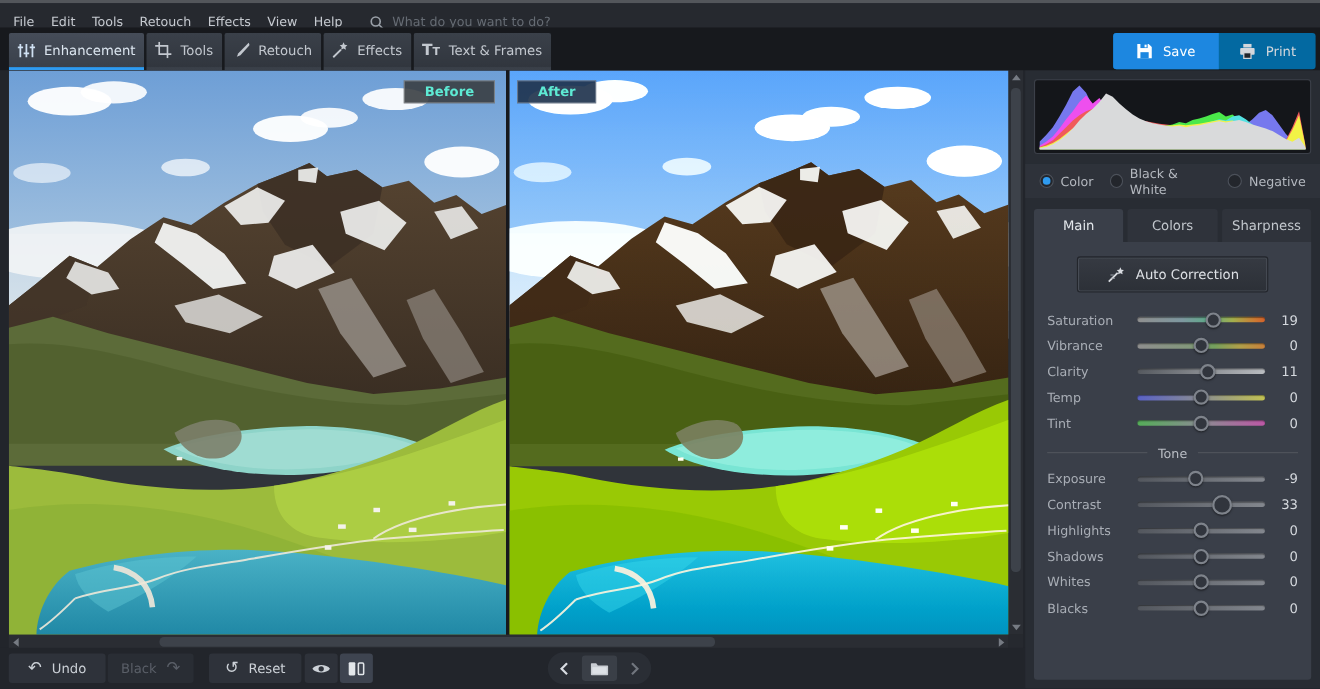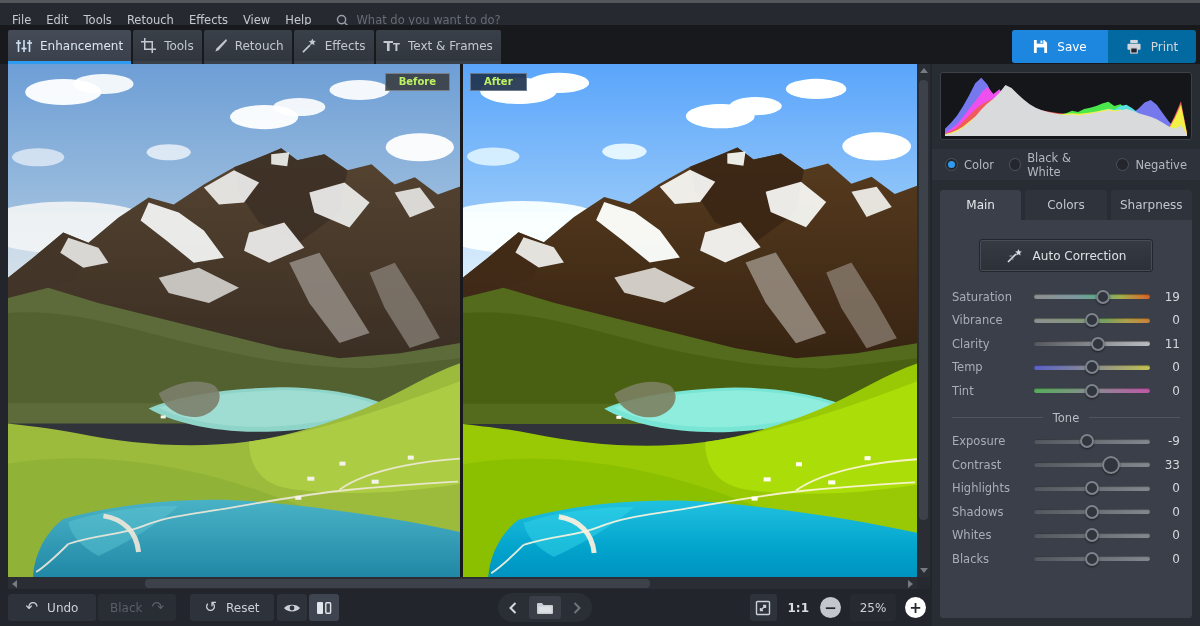--- a/index.html
+++ b/index.html
@@ -32,22 +32,22 @@
 
   
   .canvas { position:absolute; top:64px; left:0; width:932px; bottom:0; background:#22252b; }
   .viewport { position:absolute; left:8px; top:0; width:909px; height:513px; display:flex; }
   .photo-pane { position:relative; overflow:hidden; height:513px; background:#30343a; }
   .photo-pane.before { width:452px; }
   .pane-divider { width:3px; height:513px; background:#17191d; }
   .photo-pane.after { width:454px; }
   svg.photo { position:absolute; inset:0; width:100%; height:100%; display:block; }
   .photo-pane.after svg.photo { filter:saturate(1.38) contrast(1.12); }
-  .badge { position:absolute; top:9px; font-size:10px; font-weight:bold; color:#bef264;
-    padding:2px 13px 3px; border:1px solid rgba(255,255,255,.3); }
+  .badge { position:absolute; top:9px; font-size:12px; font-weight:bold; color:#5eead4;
+    padding:2px 18px 3px; border:1px solid rgba(255,255,255,.3); }
   .badge.before { right:10px; background:rgba(58,62,66,.9); }
   .badge.after { left:7px; background:rgba(33,52,78,.92); }
 
   
   .vscroll { position:absolute; left:917px; top:0; width:13px; height:513px; background:#2a2d33; }
   .vthumb { position:absolute; left:2px; width:9px; top:16px; height:440px; background:#3d424a; border-radius:4px; }
   .hscroll { position:absolute; left:8px; top:513px; width:909px; height:13px; background:#2a2d33; }
   .hthumb { position:absolute; top:2px; height:9px; left:137px; width:505px; background:#3d424a; border-radius:4px; }
   .sb-arrow { position:absolute; width:13px; height:13px; display:flex; align-items:center; justify-content:center; }
   .tri-up { width:0;height:0;border-left:4px solid transparent;border-right:4px solid transparent;border-bottom:5px solid #767b83; }
@@ -91,21 +91,21 @@
   .mode { display:flex; align-items:center; gap:6px; color:#b4b8bf; font-size:11.5px; cursor:pointer; }
   .radio { width:13px; height:13px; border-radius:50%; background:#23262c; border:1px solid #4c515a;
     display:flex; align-items:center; justify-content:center; }
   .radio .dot { width:7px; height:7px; border-radius:50%; background:#2f9bf0; display:none; }
   .mode.selected .radio .dot { display:block; }
   .ptabs { display:flex; gap:4px; margin:10px 8px 0; }
   .ptab { flex:1; height:30px; background:#2f333b; color:#c2c7cd; display:flex; align-items:center;
     justify-content:center; font-size:12px; border-radius:3px 3px 0 0; cursor:pointer; }
   .ptab.active { background:#3a3f49; color:#e4e8ec; }
   .pcontent { flex:1; margin:0 8px 8px; background:#3a3f49; border-radius:0 0 3px 3px;
-    padding:16px 12px 10px; }
+    padding:10px 12px 10px; }
   .auto-btn { margin:3px auto 13px; width:174px; height:33px;
     background:linear-gradient(#363a42,#2c3037); border:1px solid #23262c; border-radius:3px;
     box-shadow:inset 0 0 0 1px #474c55; display:flex; align-items:center; justify-content:center;
     gap:9px; color:#dde0e5; font-size:12px; cursor:pointer; }
   .srow { display:flex; align-items:center; height:23.5px; }
   .srow .slabel { flex:1; color:#a9aeb6; font-size:11.5px; }
   .track { position:relative; width:116px; height:5px; border-radius:2.5px; cursor:pointer;
     box-shadow:inset 0 1px 1px rgba(0,0,0,.4); }
   .thumb { position:absolute; top:50%; transform:translate(-50%,-50%); width:14px; height:14px;
     border-radius:50%; background:#31353d; border:2px solid #7e838b;
@@ -366,32 +366,20 @@
             <rect x="1.5" y="4.5" width="13" height="6" fill="#dde1e6"></rect>
           </svg>
         </div>
         <div class="nav-cell">
           <svg width="8" height="12" viewBox="0 0 8 12">
             <path d="M1.5 1 L6.5 6 L1.5 11" stroke="#70757d" stroke-width="2" fill="none"></path>
           </svg>
         </div>
       </div>
 
-      <div class="zoomcluster">
-        <div class="fitbtn">
-          <svg width="16" height="16" viewBox="0 0 16 16" fill="none" stroke="#ccd1d7" stroke-width="1.4">
-            <rect x="1.5" y="1.5" width="13" height="13" rx="1"></rect>
-            <path d="M5.5 10.5 L10.5 5.5 M8 5.5 h2.5 v2.5 M8 10.5 h-2.5 v-2.5"></path>
-          </svg>
-        </div>
-        <div class="ratio">1:1</div>
-        <div class="zcircle minus">−</div>
-        <div class="zpct">25%</div>
-        <div class="zcircle plus">+</div>
-      </div>
     </div>
   </div>
 
   <div class="sidepanel">
     <div class="hist-card">
       <svg id="histogram-svg" preserveAspectRatio="none" viewBox="0 0 100 60">
           <polygon points="0,60 0.00,52.80 2.50,46.80 5.00,39.60 7.50,30.00 10.00,19.20 12.50,7.20 15.00,1.80 17.50,8.40 20.00,20.40 22.50,28.80 25.00,33.60 27.50,36.00 30.00,38.40 32.50,40.20 35.00,41.40 37.50,42.00 40.00,42.60 42.50,43.20 45.00,42.60 47.50,43.20 50.00,43.80 52.50,43.20 55.00,43.80 57.50,43.20 60.00,42.60 62.50,43.20 65.00,42.60 67.50,42.00 70.00,42.60 72.50,41.40 75.00,40.20 77.50,37.20 80.00,32.40 82.50,26.40 85.00,24.00 87.50,28.80 90.00,37.20 92.50,45.60 95.00,52.20 97.50,55.80 100.00,58.80 100,60" fill="#7678ee"></polygon>
           <polygon points="0,60 0.00,56.40 2.50,52.80 5.00,48.00 7.50,40.80 10.00,32.40 12.50,25.20 15.00,16.80 17.50,10.80 20.00,18.00 22.50,13.20 25.00,21.60 27.50,27.60 30.00,32.40 32.50,36.00 35.00,38.40 37.50,40.20 40.00,42.00 42.50,43.20 45.00,43.80 47.50,44.40 50.00,45.00 52.50,45.00 55.00,45.60 57.50,45.00 60.00,44.40 62.50,45.00 65.00,44.40 67.50,43.80 70.00,44.40 72.50,43.80 75.00,43.20 77.50,43.80 80.00,44.40 82.50,45.60 85.00,46.80 87.50,48.00 90.00,49.80 92.50,51.60 95.00,54.00 97.50,55.20 100.00,58.80 100,60" fill="#ee4fee"></polygon>
           <polygon points="0,60 0.00,57.60 2.50,55.20 5.00,51.60 7.50,45.60 10.00,39.60 12.50,33.60 15.00,28.80 17.50,25.20 20.00,22.80 22.50,25.20 25.00,26.40 27.50,28.20 30.00,29.40 32.50,30.60 35.00,31.80 37.50,33.00 40.00,34.20 42.50,35.40 45.00,36.60 47.50,37.20 50.00,37.80 52.50,38.40 55.00,39.00 57.50,38.40 60.00,37.80 62.50,38.40 65.00,37.80 67.50,37.20 70.00,37.80 72.50,38.40 75.00,39.00 77.50,40.20 80.00,42.00 82.50,43.80 85.00,45.60 87.50,48.00 90.00,49.80 92.50,51.60 95.00,39.60 97.50,25.20 100.00,57.00 100,60" fill="#f05a5a"></polygon>
           <polygon points="0,60 0.00,58.20 2.50,57.00 5.00,55.20 7.50,52.80 10.00,49.20 12.50,45.60 15.00,42.00 17.50,39.60 20.00,38.40 22.50,39.00 25.00,39.60 27.50,40.20 30.00,40.80 32.50,41.40 35.00,42.00 37.50,42.00 40.00,41.40 42.50,40.80 45.00,39.60 47.50,38.40 50.00,37.20 52.50,34.80 55.00,36.00 57.50,33.00 60.00,31.80 62.50,30.00 65.00,27.60 67.50,25.80 70.00,30.00 72.50,28.20 75.00,33.00 77.50,37.20 80.00,40.80 82.50,44.40 85.00,47.40 87.50,49.80 90.00,52.20 92.50,54.00 95.00,55.80 97.50,57.00 100.00,58.80 100,60" fill="#4ae84a"></polygon>

